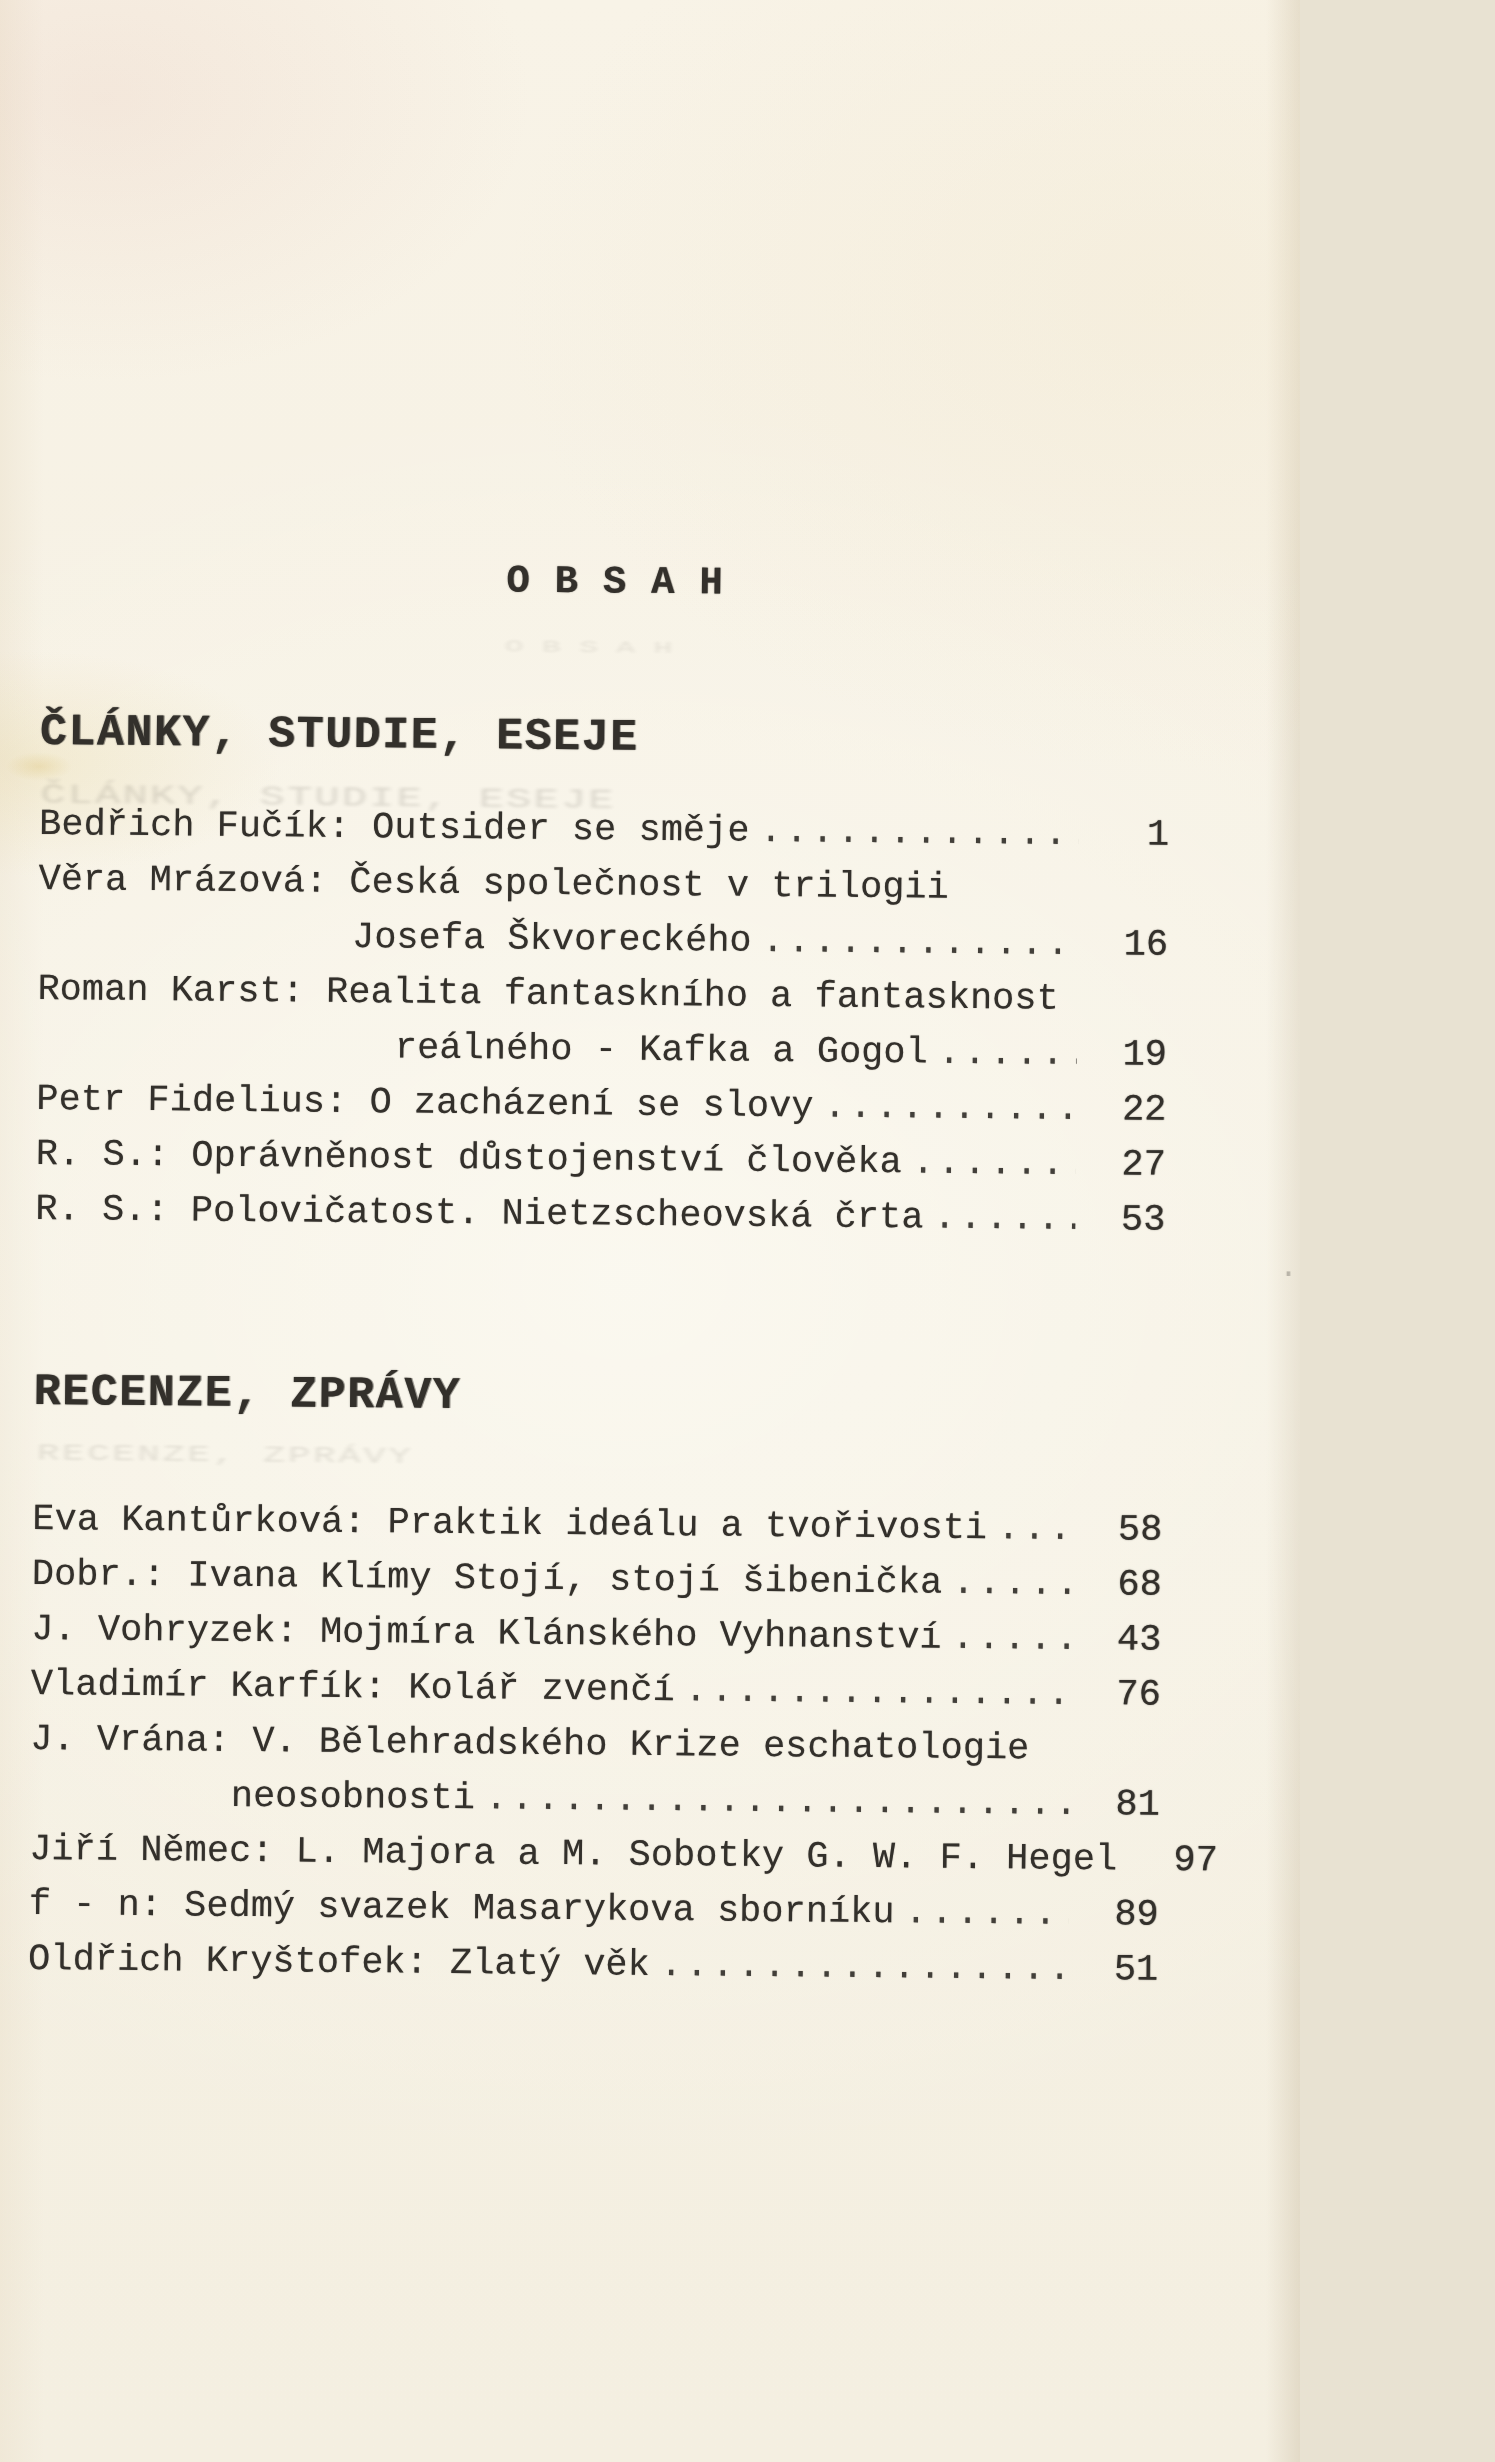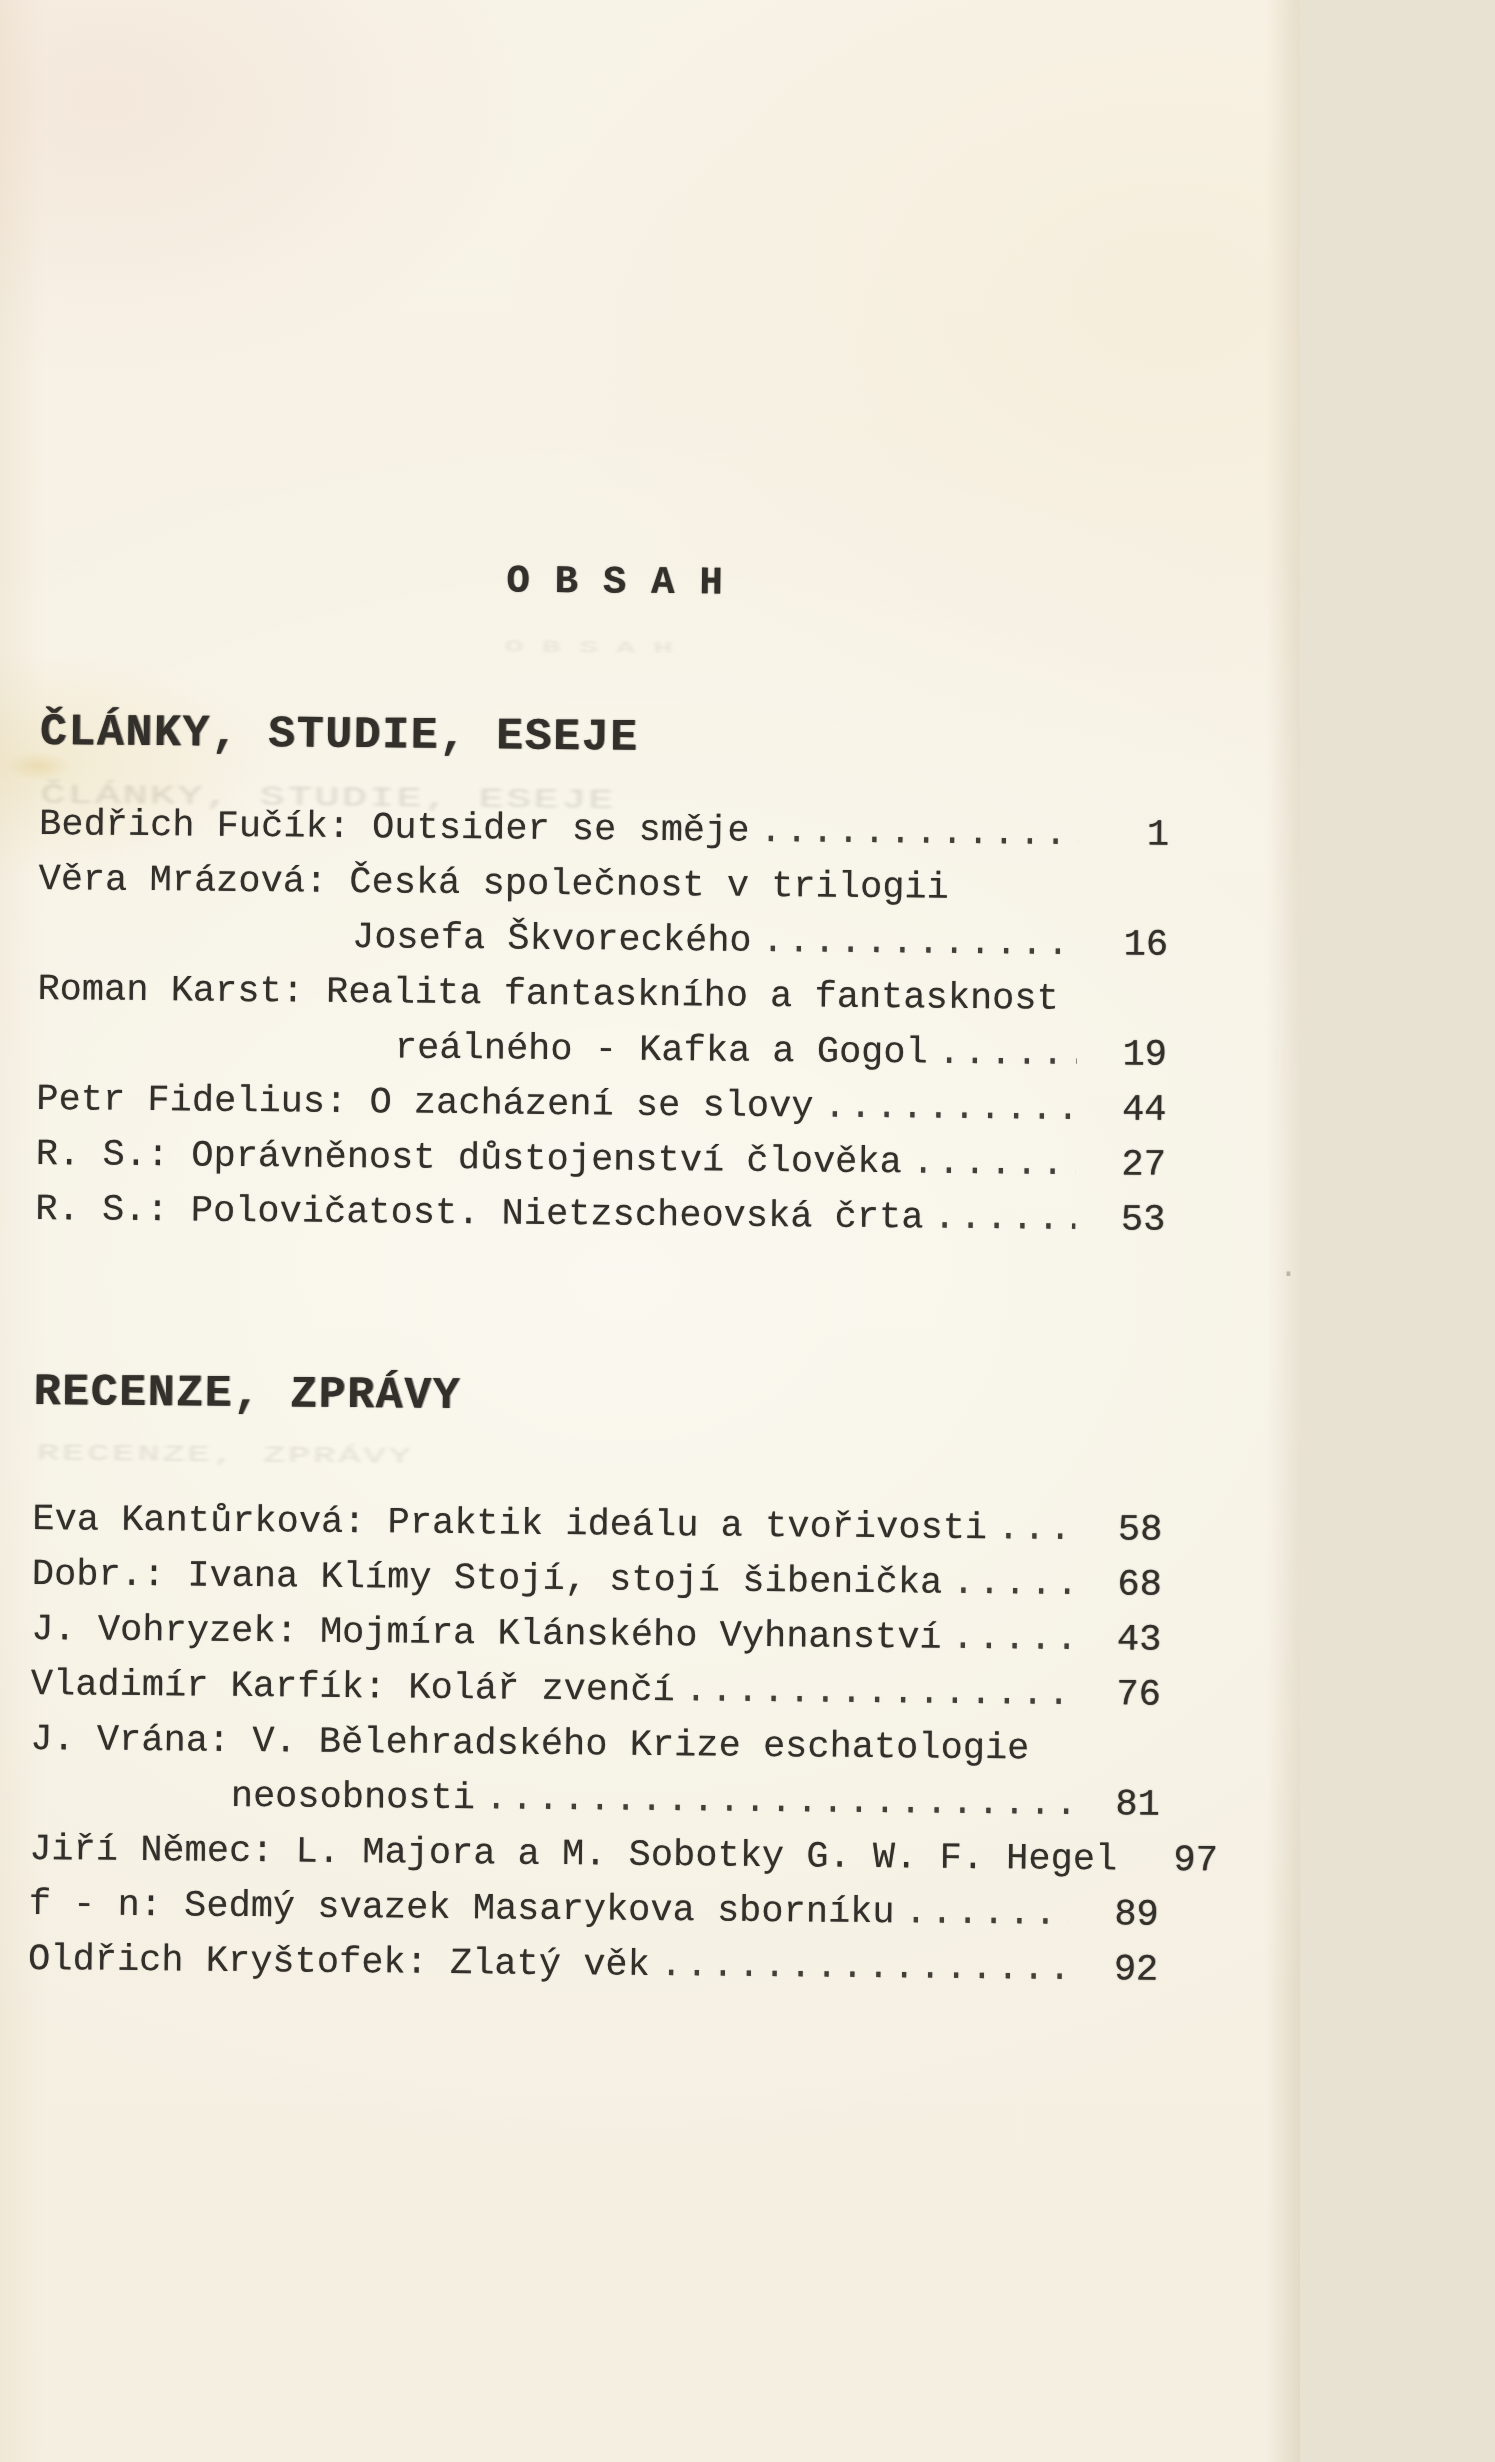--- a/index.html
+++ b/index.html
@@ -182,21 +182,21 @@
               <span class="page-num"></span>
             </div>
             <div class="entry">
               <span class="entry-text" style="padding-left: 358px;">reálného - Kafka a Gogol</span>
               <span class="leader">..........................................................................................</span>
               <span class="page-num">19</span>
             </div>
             <div class="entry">
               <span class="entry-text" style="padding-left: 0px;">Petr Fidelius: O zacházení se slovy</span>
               <span class="leader">..........................................................................................</span>
-              <span class="page-num">44</span>
+              <span class="page-num">22</span>
             </div>
             <div class="entry">
               <span class="entry-text" style="padding-left: 0px;">R. S.: Oprávněnost důstojenství člověka</span>
               <span class="leader">..........................................................................................</span>
               <span class="page-num">27</span>
             </div>
             <div class="entry">
               <span class="entry-text" style="padding-left: 0px;">R. S.: Polovičatost. Nietzscheovská črta</span>
               <span class="leader">..........................................................................................</span>
               <span class="page-num">53</span>
@@ -242,21 +242,21 @@
               <span class="page-num">97</span>
             </div>
             <div class="entry">
               <span class="entry-text" style="padding-left: 0px;">f - n: Sedmý svazek Masarykova sborníku</span>
               <span class="leader">..........................................................................................</span>
               <span class="page-num">89</span>
             </div>
             <div class="entry">
               <span class="entry-text" style="padding-left: 0px;">Oldřich Kryštofek: Zlatý věk</span>
               <span class="leader">..........................................................................................</span>
-              <span class="page-num">92</span>
+              <span class="page-num">51</span>
             </div>
           </div>
         </div>
       </div>
 
     <div class="stray stray-1">....</div>
 
     <div class="stray stray-2">..</div>
   </div>
 </div>

